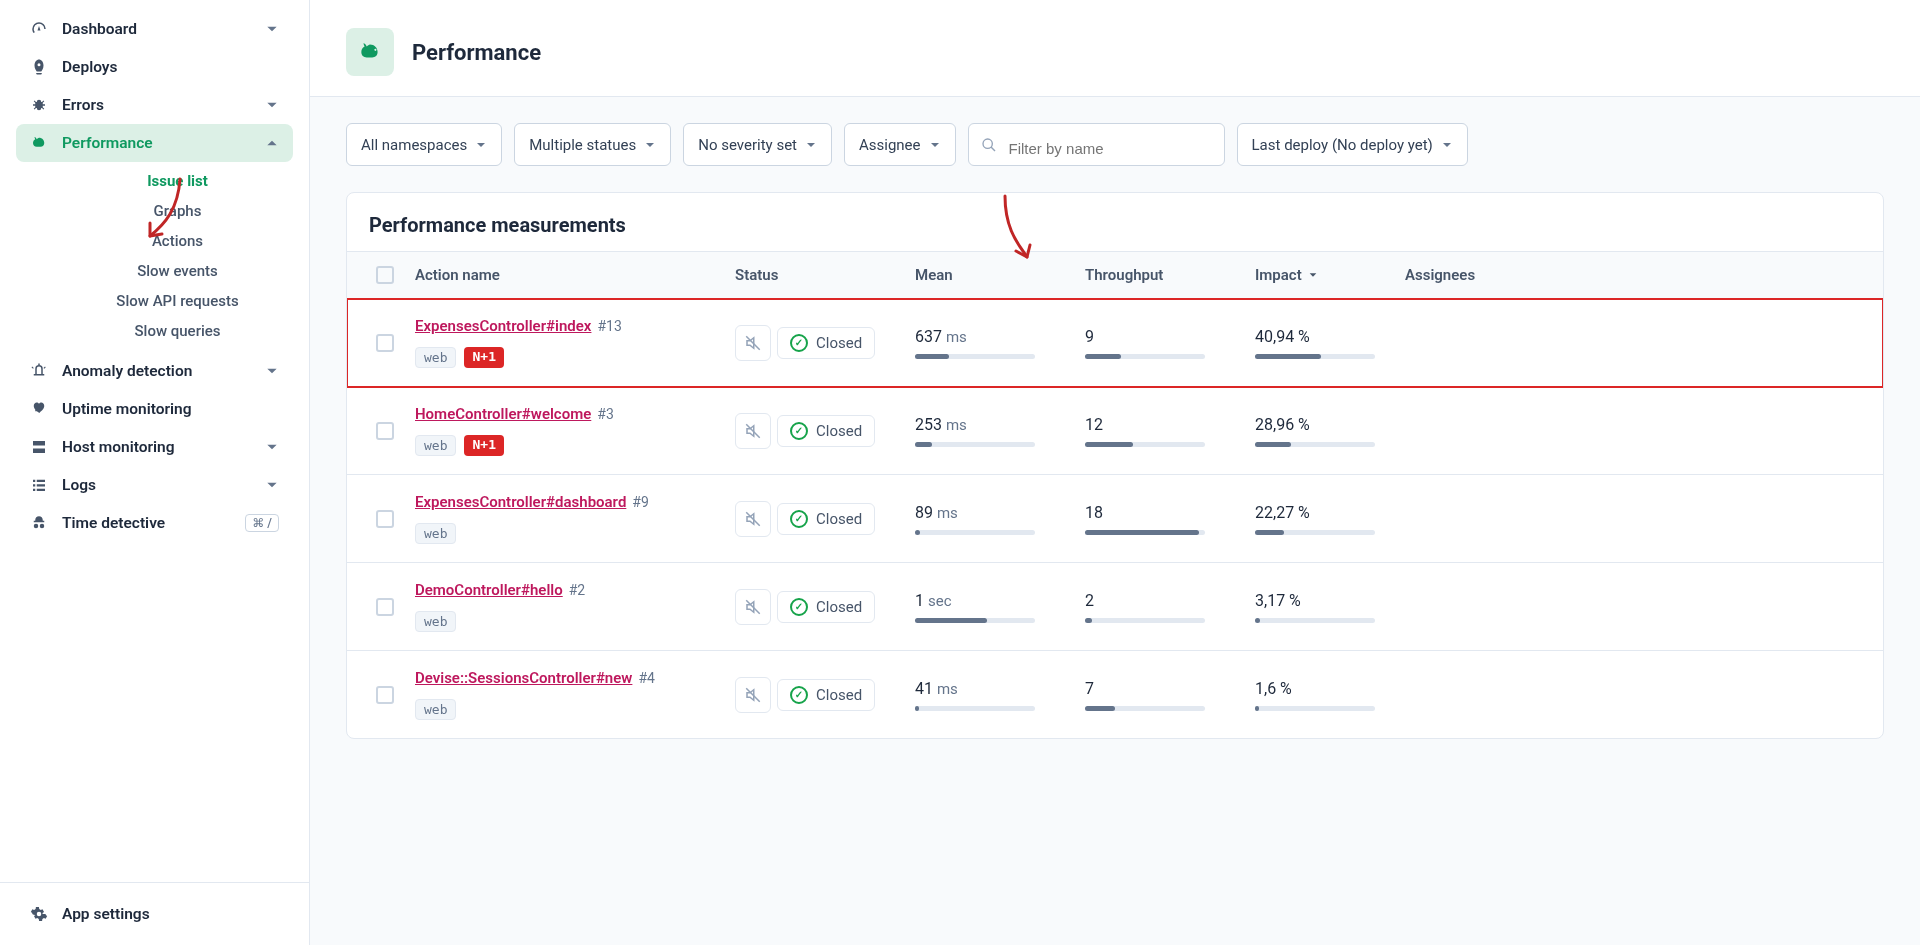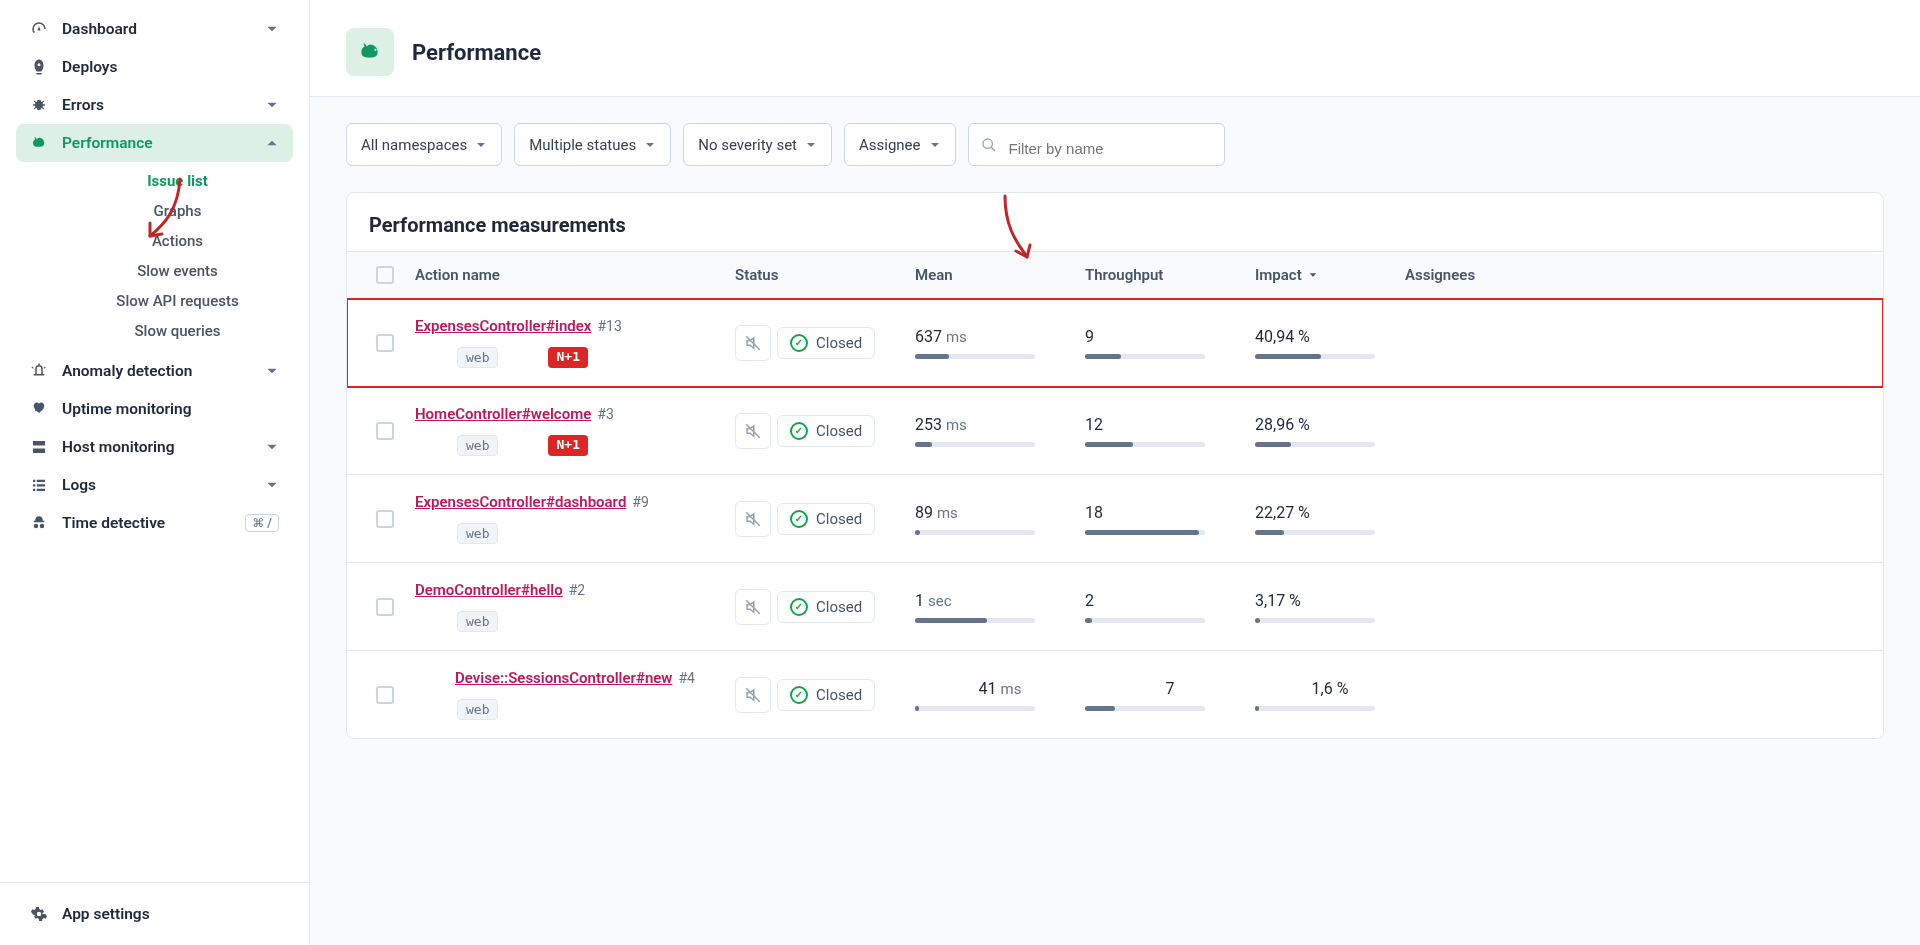--- a/index.html
+++ b/index.html
@@ -28,27 +28,27 @@
 .filter-btn .chevron { width: 12px; color: #64748b; }
 .filter-input { display: inline-flex; align-items: center; background: #fff; border: 1px solid #cbd5e1; border-radius: 6px; padding: 0 12px; flex: 0 0 210px; }
 .filter-input input { border: none; outline: none; padding: 8px 4px; font-size: 15px; flex: 1; color: #334155; margin-top: 8px; }
 .filter-input .search-icon { width: 16px; color: #94a3b8; margin-right: 8px; }
 
 .panel { margin: 0 36px 36px; background: #fff; border: 1px solid #e2e8f0; border-radius: 8px; overflow: hidden; }
 .panel-title { padding: 20px 22px 14px; font-size: 20px; font-weight: 700; color: #1e293b; }
 .table-header { display: grid; grid-template-columns: 60px 320px 180px 170px 170px 150px 120px; padding: 14px 8px; border-top: 1px solid #e2e8f0; border-bottom: 1px solid #e2e8f0; background: #f8fafc; font-size: 15px; font-weight: 600; color: #475569; }
 .table-header > div { display: flex; align-items: center; gap: 4px; }
 .row { display: grid; grid-template-columns: 60px 320px 180px 170px 170px 150px 120px; padding: 18px 8px; border-bottom: 1px solid #e2e8f0; align-items: center; }
-.row:last-child { border-bottom: none; text-align: center; }
+.row:last-child { border-bottom: none; }
 .row.highlighted { outline: 2px solid #dc2626; outline-offset: -1px; }
 .cell { display: flex; flex-direction: column; gap: 6px; }
 .cell-action .action-link { color: #be185d; text-decoration: underline; font-weight: 600; font-size: 15px; cursor: pointer; }
 .cell-action .action-num { color: #64748b; margin-left: 6px; }
 .cell-action .tags { display: flex; gap: 8px; margin-top: 6px; }
-.tag { background: #f1f5f9; border: 1px solid #e2e8f0; border-radius: 4px; padding: 2px 8px; font-size: 13px; color: #64748b; font-family: ui-monospace, Menlo, monospace; margin-left: 42px; }
+.tag { background: #f1f5f9; border: 1px solid #e2e8f0; border-radius: 4px; padding: 2px 8px; font-size: 13px; color: #64748b; font-family: ui-monospace, Menlo, monospace; }
 .tag.badge { background: #dc2626; color: #fff; border: none; font-weight: 600; }
 .cell-status { display: flex; gap: 6px; align-items: center; }
 .status-box { width: 36px; height: 36px; border: 1px solid #e2e8f0; border-radius: 6px; display: flex; align-items: center; justify-content: center; color: #94a3b8; }
 .status-pill { display: inline-flex; align-items: center; border: 1px solid #e2e8f0; border-radius: 6px; padding: 6px 12px; gap: 8px; font-size: 15px; color: #475569; }
 .status-pill .check { width: 18px; height: 18px; border: 2px solid #16a34a; border-radius: 50%; display: inline-flex; align-items: center; justify-content: center; color: #16a34a; font-size: 10px; font-weight: 700; }
 .metric { display: flex; flex-direction: column; gap: 8px; }
 .metric-val { font-size: 16px; color: #1e293b; }
 .metric-val .unit { color: #64748b; font-size: 15px; }
 .bar { height: 5px; background: #e2e8f0; border-radius: 3px; position: relative; width: 120px; }
 .bar .fill { position: absolute; left: 0; top: 0; height: 100%; background: #64748b; border-radius: 3px; }
@@ -214,20 +214,26 @@
             <path d="M2 4l4 4 4-4z"></path>
           </svg>
       </div>
       <div class="filter-input">
         <svg class="search-icon" viewBox="0 0 24 24" width="16" height="16" fill="none" stroke="currentColor" stroke-width="2">
             <circle cx="10" cy="10" r="7"></circle>
             <path d="M21 21l-6-6"></path>
           </svg>
         <input placeholder="Filter by name" style="">
       </div>
+      <div class="filter-btn">
+        <span>Last deploy (No deploy yet)</span>
+        <svg class="chevron" viewBox="0 0 12 12" width="12" height="12" fill="currentColor">
+            <path d="M2 4l4 4 4-4z"></path>
+          </svg>
+      </div>
     </div>
 
     <div class="panel" style="position:relative;">
       <div class="panel-title">Performance measurements</div>
       <div class="table-header">
         <div class="cell-check">
             <div class="checkbox"></div>
           </div>
         <div>Action name</div>
         <div>Status</div>

